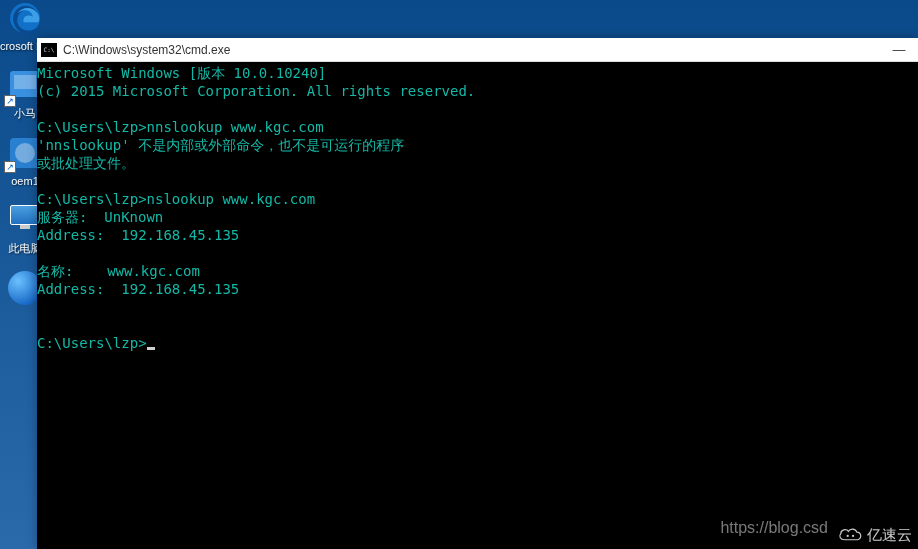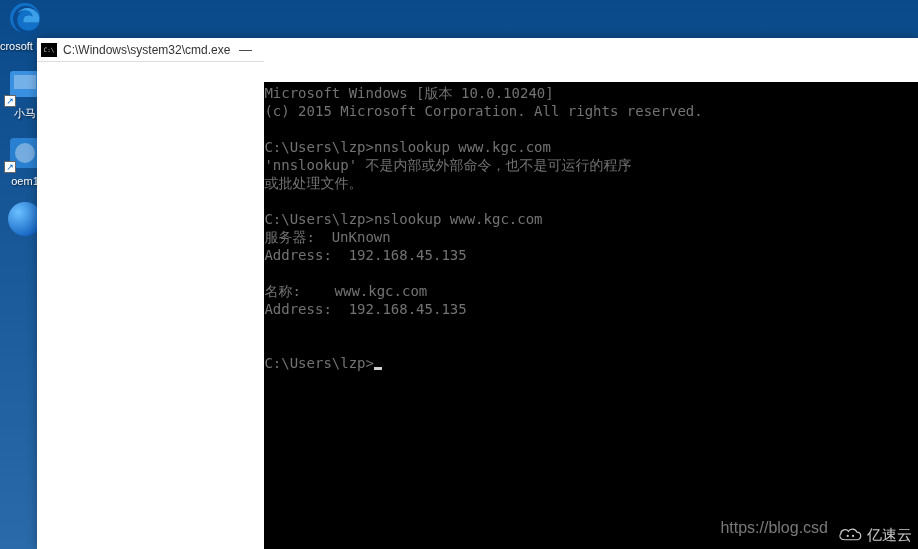--- a/index.html
+++ b/index.html
@@ -65,20 +65,21 @@
 
     
     .cmd-window {
       position: absolute;
       left: 37px;
       top: 38px;
       width: 881px;
       height: 511px;
       background: #fff;
       display: flex;
+      flex-direction: column;
       box-shadow: 0 0 10px rgba(0,0,0,0.3);
     }
     .title-bar {
       height: 24px;
       background: #fff;
       display: flex;
       align-items: center;
       padding: 0 4px;
       border-bottom: 1px solid #ddd;
     }
@@ -110,29 +111,28 @@
       align-items: center;
       justify-content: center;
       font-size: 13px;
       color: #333;
       cursor: pointer;
     }
 
     .cmd-body {
       flex: 1;
       background: #000;
-      color: #737373;
+      color: #14b8a6;
       font-family: "NSimSun", "SimSun", Consolas, monospace;
       font-size: 14px;
       line-height: 18px;
       padding: 2px 0 0 0;
       white-space: pre;
       overflow: hidden;
       position: relative;
-      margin-top: 44px;
     }
 
     .cursor {
       display: inline-block;
       width: 8px;
       height: 3px;
       background: #d0d0d0;
       vertical-align: bottom;
       margin-bottom: 2px;
     }
@@ -226,20 +226,29 @@
       <svg width="34" height="34" viewBox="0 0 34 34">
           <rect x="2" y="2" width="30" height="30" rx="4" fill="#2a80d0"></rect>
           <circle cx="17" cy="17" r="10" fill="#fff" opacity="0.35"></circle>
         </svg>
     </div>
     <div class="shortcut-badge">↗</div>
     <div class="label">oem1</div>
   </div>
 
 
+  <div class="desktop-icon">
+    <div class="icon-g">
+      <div class="pc-icon">
+          <div class="pc-monitor"></div>
+          <div class="pc-stand"></div>
+        </div>
+    </div>
+    <div class="label">此电脑</div>
+  </div>
 
   <div class="desktop-icon">
     <div class="icon-g">
       <div class="globe"></div>
     </div>
     <div class="label"></div>
   </div>
 </div>
 
 <div class="cmd-window">

